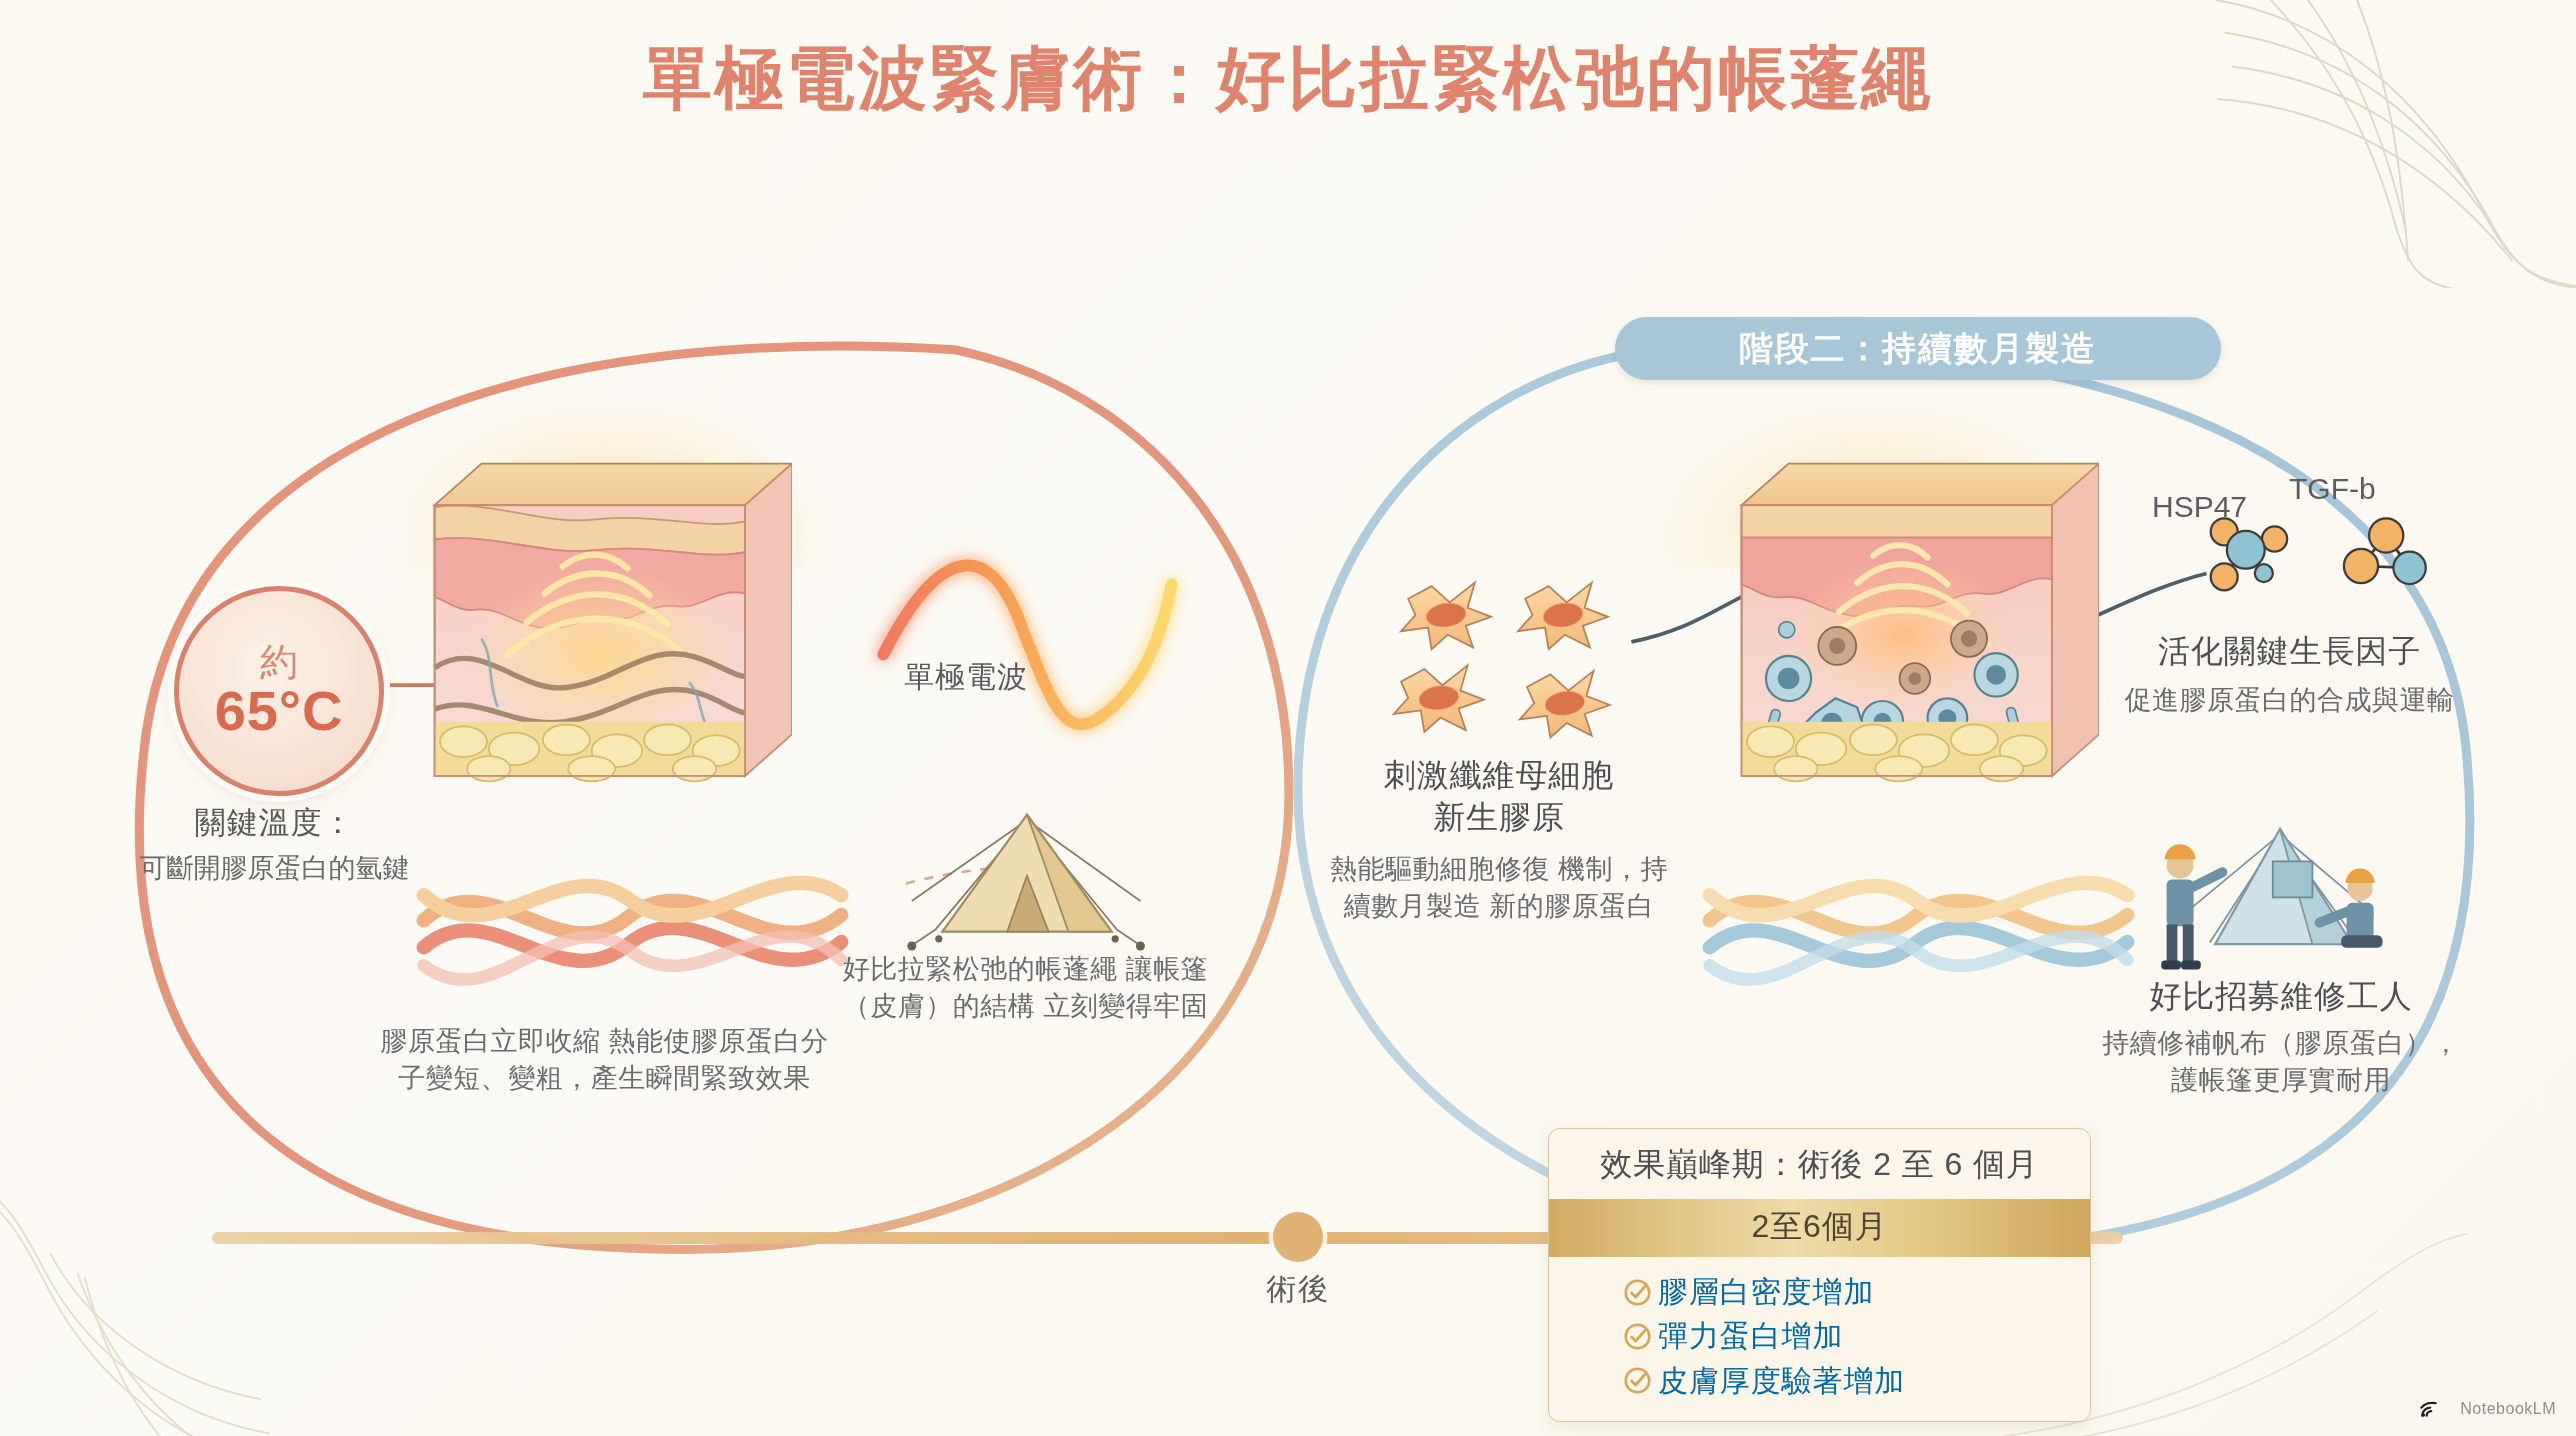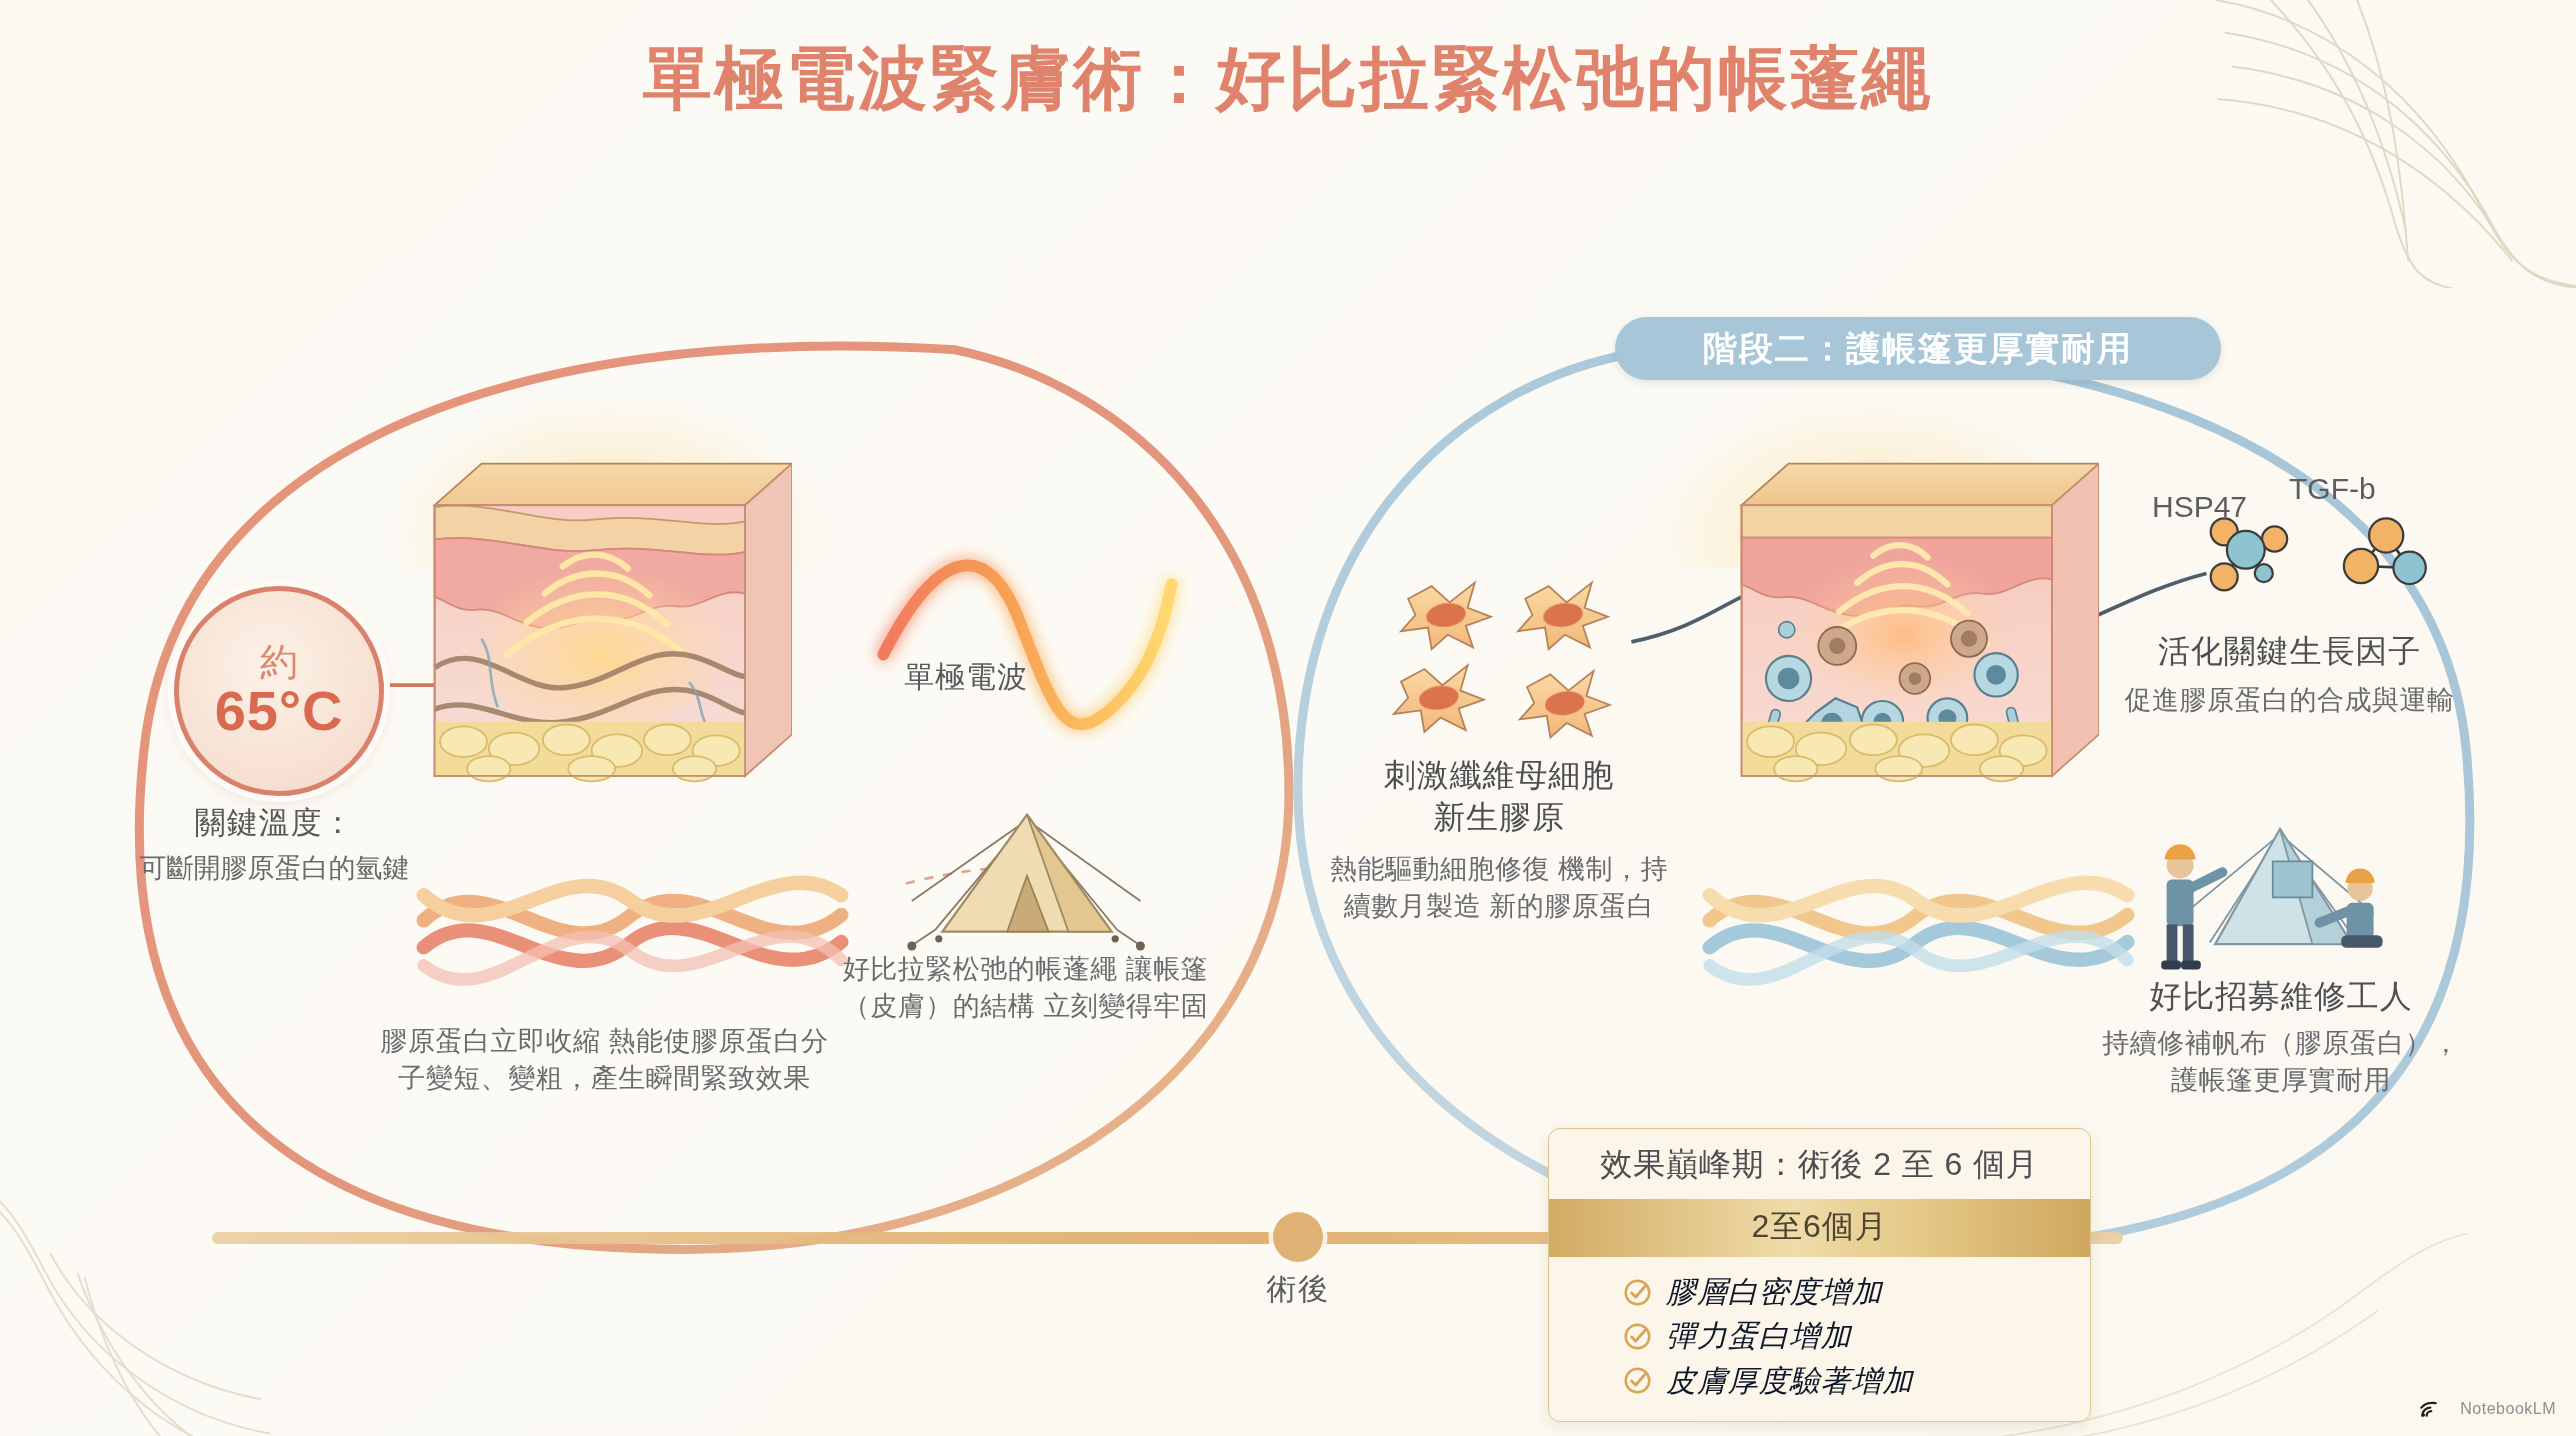--- a/index.html
+++ b/index.html
@@ -158,26 +158,25 @@
     text-align: center;
     font-size: 32px;
     color: #4c4433;
     padding: 6.3px 0 8px;
     letter-spacing: 0.9px;
   }
   .peak-list { padding: 12.6px 0 18px 74px; }
   .peak-item {
     display: flex;
     align-items: center;
-    gap: 14px;
+    gap: 6px;
     font-size: 30px;
-    color: #0f172a;
+    color: #0369a1;
     line-height: 1.48;
     letter-spacing: 0.9px;
-    font-style: italic;
   }
   .check-icon { flex: 0 0 auto; width: 29px; height: 29px; }
 
   
   .watermark {
     position: absolute;
     right: 20px; bottom: 16px;
     display: flex;
     align-items: center;
     gap: 19px;
@@ -282,21 +281,21 @@
                C 1168 784 1182 828 1228 790
                C 1272 754 1290 700 1300 648" stroke="url(#gradWave)" stroke-width="13" fill="none" stroke-linecap="round" opacity=".95"></path>
     </g>
 
     <path d="M1005 980 C 1060 966 1110 960 1160 962" stroke="#d8a78b" stroke-width="3" stroke-dasharray="10 11" fill="none"></path>
   </svg>
 
   <div class="glow-l"></div>
   <div class="glow-r"></div>
 
-  <div class="badge badge-2">階段二：護帳篷更厚實耐用</div>
+  <div class="badge badge-2">階段二：持續數月製造</div>
 
   <svg class="illus" style="left:431px; top:451px;" width="361" height="343" viewBox="0 0 400 380">
     <defs>
       <linearGradient id="epiL" x1="0" y1="0" x2="0" y2="1">
         <stop offset="0%" stop-color="#f6d9a8"></stop>
           <stop offset="100%" stop-color="#efc894"></stop>
       </linearGradient>
       <linearGradient id="dermL" x1="0" y1="0" x2="0" y2="1">
         <stop offset="0%" stop-color="#f8ccc2"></stop>
           <stop offset="100%" stop-color="#f6ded6"></stop>

